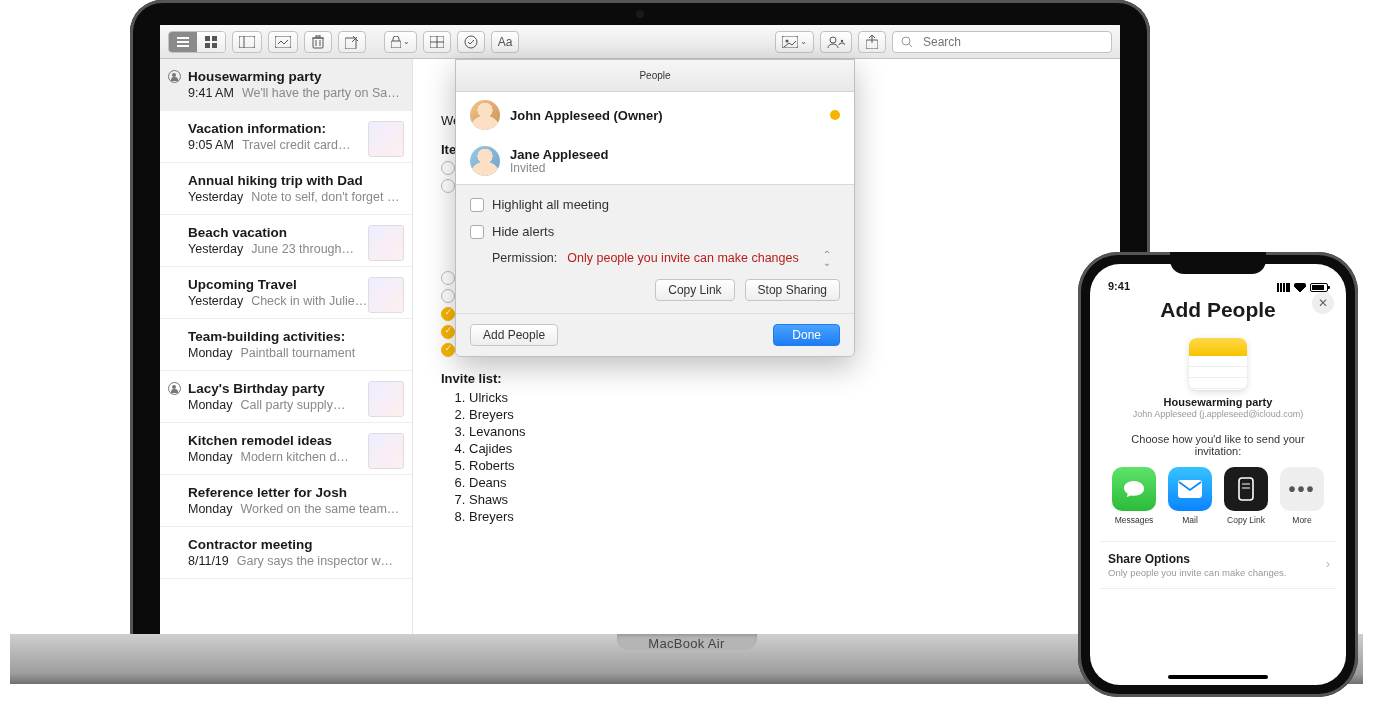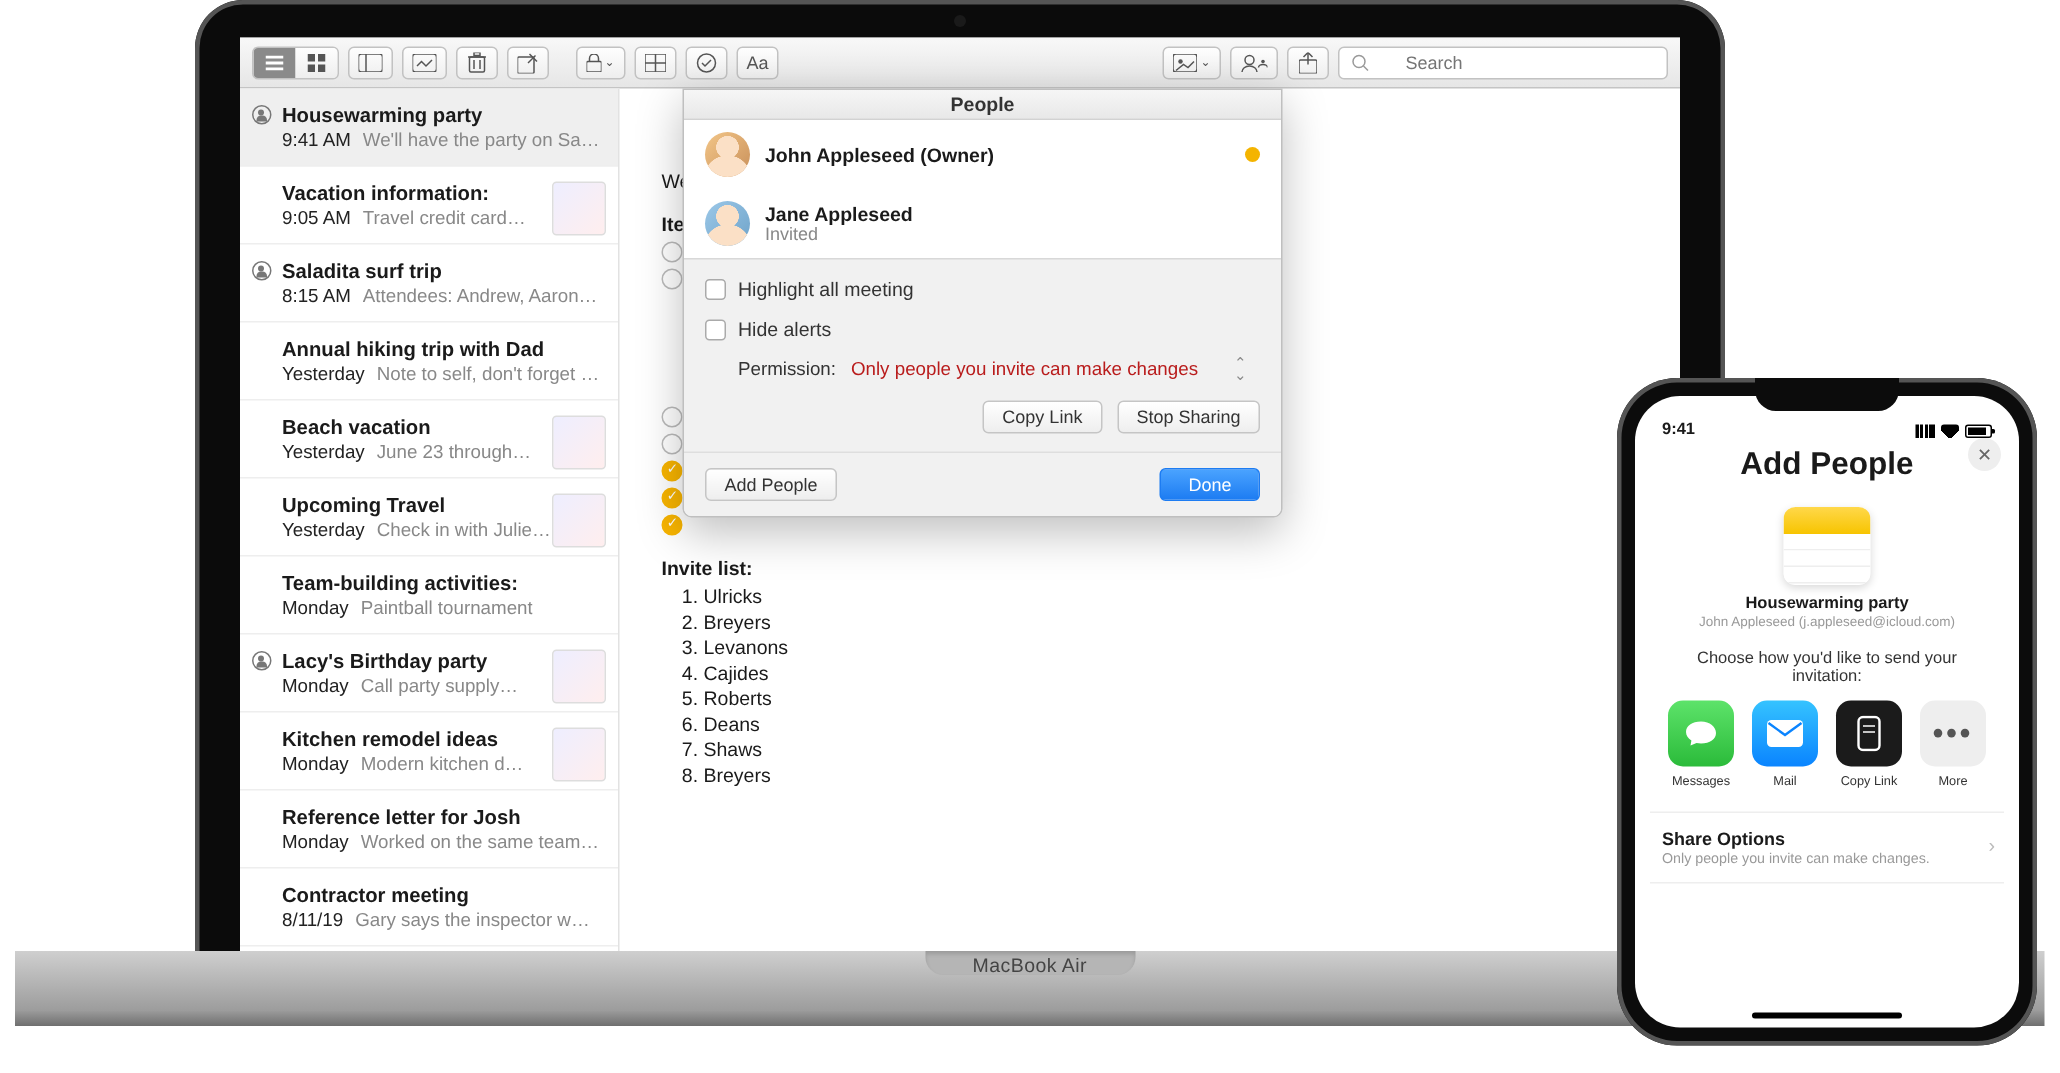--- a/index.html
+++ b/index.html
@@ -15,21 +15,21 @@
 .mac-notch{position:absolute;top:0;left:calc(50% - 70px);width:140px;height:16px;background:#b5b5b5;border-radius:0 0 12px 12px;box-shadow:inset 0 2px 3px rgba(0,0,0,.15)}
 .mac-edge{height:10px;background:linear-gradient(#9a9a9a,#6f6f6f)}
 .camera{position:absolute;left:calc(50% - 4px);top:10px;width:8px;height:8px;border-radius:50%;background:#1a1a1a}
 
 
 .toolbar{height:34px;background:linear-gradient(#f8f8f8,#e6e6e6);border-bottom:1px solid #c4c4c4;display:flex;align-items:center;padding:0 8px;gap:6px}
 .tb-btn{height:22px;background:linear-gradient(#fefefe,#eee);border:1px solid #c2c2c2;border-radius:4px;display:flex;align-items:center;justify-content:center;padding:0 6px;color:#555;font-size:12px;min-width:28px}
 .tb-seg{display:flex;border:1px solid #c2c2c2;border-radius:4px;overflow:hidden;height:22px}
 .tb-seg>div{width:28px;display:flex;align-items:center;justify-content:center;background:linear-gradient(#fefefe,#eee);color:#555}
 .tb-seg>div.active{background:#8a8a8a;color:#fff}
-.search{flex:1;max-width:220px;height:22px;background:#fff;border:1px solid #c2c2c2;border-radius:4px;display:flex;align-items:center;gap:22px;padding:0 8px;color:#9a9a9a;min-width:160px}
+.search{flex:1;max-width:220px;height:22px;background:#fff;border:1px solid #c2c2c2;border-radius:4px;display:flex;align-items:center;gap:8px;padding:0 8px;color:#9a9a9a;min-width:160px}
 input.sfield{border:0;outline:0;font-size:12px;flex:1;color:#555;background:transparent}
 .spacer{flex:1}
 svg{display:block}
 
 
 .app{position:absolute;inset:0;display:flex;flex-direction:column}
 .workspace{flex:1;display:flex;overflow:hidden}
 .sidebar{width:253px;border-right:1px solid #e2e2e2;overflow:hidden;background:#fff}
 .row{padding:10px 12px 10px 28px;border-bottom:1px solid #eee;position:relative}
 .row .title{font-weight:700;font-size:13.5px;margin-bottom:2px}
@@ -49,21 +49,21 @@
 .opts{margin-top:4px}
 .opt{display:flex;align-items:center;gap:8px;margin:4px 0;color:#555}
 .radio{width:14px;height:14px;border-radius:50%;border:1.5px solid #bbb}
 .radio.done{background:#f9b500;border-color:#f9b500;position:relative}
 .radio.done::after{content:"✓";color:#fff;font-size:9px;position:absolute;left:2.5px;top:-1px}
 ol.inv{margin:4px 0 0 4px;padding-left:24px}
 ol.inv li{margin:2px 0}
 
 
 .popover{position:absolute;left:295px;top:34px;width:400px;background:#f3f3f3;border:1px solid #bfbfbf;border-radius:0 0 6px 6px;box-shadow:0 10px 30px rgba(0,0,0,.25);overflow:hidden}
-.pop-head{height:20px;background:linear-gradient(#f6f6f6,#e8e8e8);border-bottom:1px solid #d2d2d2;display:flex;align-items:center;justify-content:center;font-size:13px;font-weight:700;color:#333}
+.pop-head{height:32px;background:linear-gradient(#f6f6f6,#e8e8e8);border-bottom:1px solid #d2d2d2;display:flex;align-items:center;justify-content:center;font-size:10px;font-weight:400;color:#333}
 .people{background:#fff}
 .person{display:flex;align-items:center;gap:10px;padding:8px 14px}
 .avatar{width:30px;height:30px;border-radius:50%;background:linear-gradient(135deg,#f3c688,#c88f5a);position:relative;overflow:hidden}
 .avatar::after{content:"";position:absolute;inset:0;background:radial-gradient(circle at 50% 34%,#fbe0c6 0 30%,transparent 31%),radial-gradient(circle at 50% 105%,#fbe0c6 0 45%,transparent 46%)}
 .avatar.b{background:linear-gradient(135deg,#9cc8e8,#6fa3c9)}
 .pname{font-weight:700;font-size:13px}
 .pstat{font-size:12px;color:#888;margin-top:-1px}
 .dot{width:10px;height:10px;border-radius:50%;background:#f4b400;margin-left:auto}
 .pop-body{padding:12px 14px;background:#f1f1f1;border-top:1px solid #d8d8d8;display:flex;flex-direction:column;gap:12px}
 .chk{display:flex;align-items:center;gap:8px;color:#333;font-size:13px}
@@ -235,28 +235,20 @@
               </div>
               <div class="row">
                 <span class="thumb"></span>
                 <div class="title">Vacation information:</div>
                 <div class="meta">
                   <span class="time">9:05 AM</span>
                   <span class="snip">Travel credit card…</span>
                 </div>
               </div>
               <div class="row">
-                <span class="shared"></span>
-                <div class="title">Saladita surf trip</div>
-                <div class="meta">
-                  <span class="time">8:15 AM</span>
-                  <span class="snip">Attendees: Andrew, Aaron…</span>
-                </div>
-              </div>
-              <div class="row">
                 <div class="title">Annual hiking trip with Dad</div>
                 <div class="meta">
                   <span class="time">Yesterday</span>
                   <span class="snip">Note to self, don't forget t…</span>
                 </div>
               </div>
               <div class="row">
                 <span class="thumb"></span>
                 <div class="title">Beach vacation</div>
                 <div class="meta">

